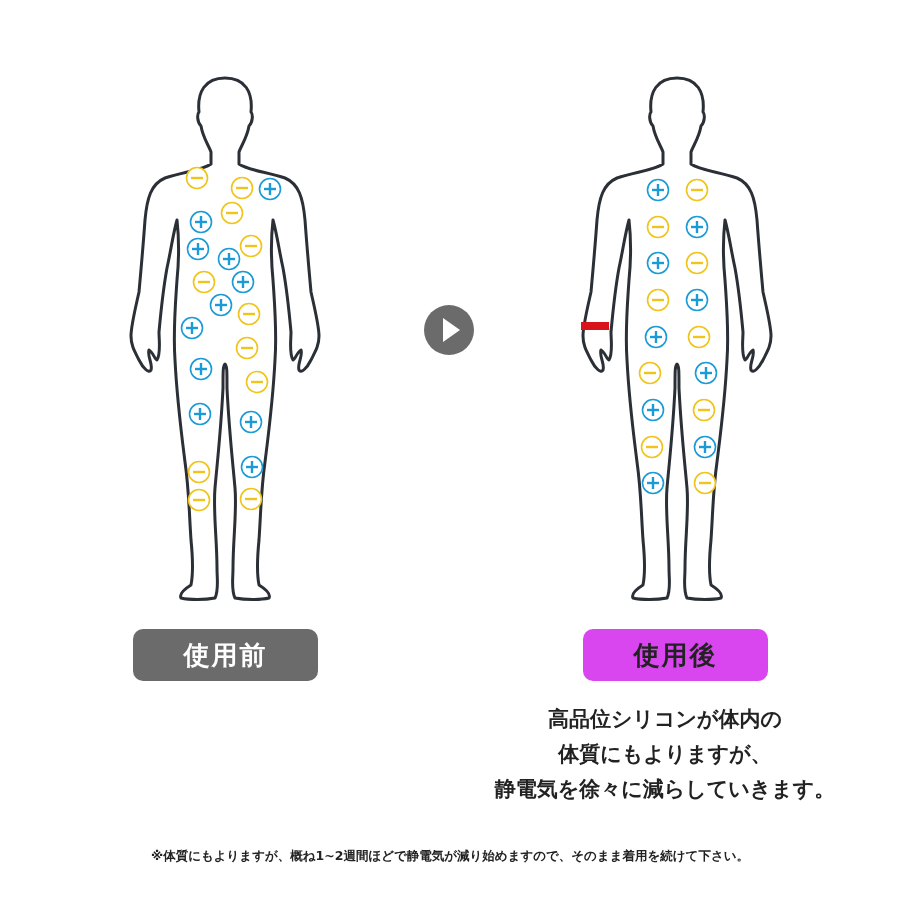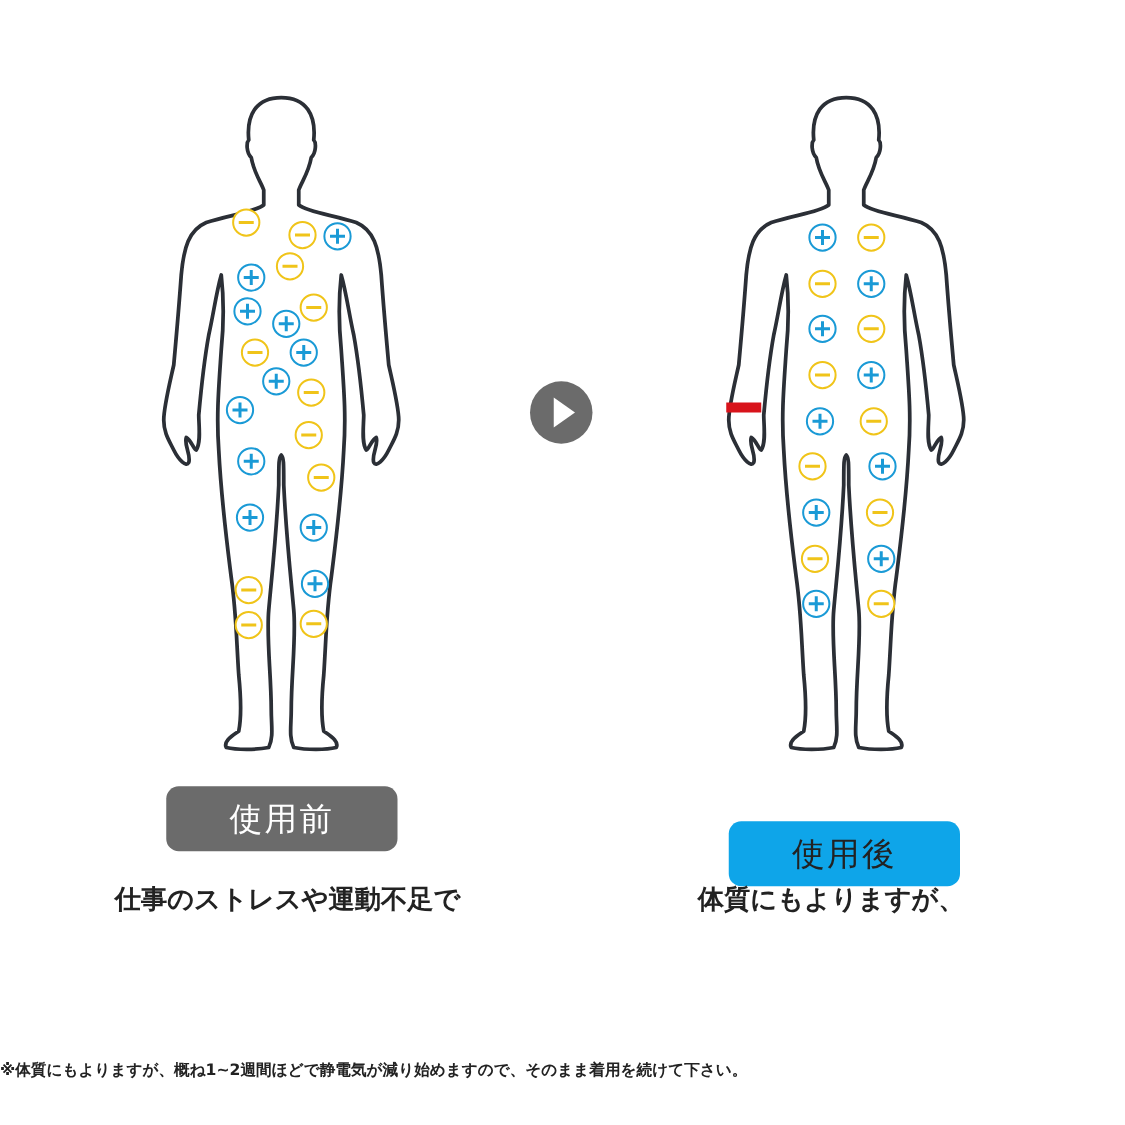--- a/index.html
+++ b/index.html
@@ -11,34 +11,34 @@
     }
     .figure { position: absolute; top: 70px; width: 240px; height: 540px; }
     .figure svg { width: 100%; height: 100%; display: block; }
     #fig-before { left: 105px; }
     #fig-after { left: 557px; }
     .arrow-btn {
       position: absolute; left: 423px; top: 304px; width: 52px; height: 52px;
     }
     .badge {
       position: absolute; top: 629px; height: 52px; border-radius: 10px;
-      color: #ffffff; font-weight: normal; font-size: 26px; letter-spacing: 2px;
+      color: #ffffff; font-weight: bold; font-size: 26px; letter-spacing: 2px;
       display: flex; align-items: center; justify-content: center;
     }
     #badge-before { left: 133px; width: 185px; background: #6b6b6b; }
-    #badge-after { left: 583px; width: 185px; background: #0ea5e9; color: #222222; margin-top: 28px; }
+    #badge-after { left: 583px; width: 185px; background: #d946ef; color: #222222; }
     .desc {
       position: absolute; text-align: center; font-weight: bold; font-size: 21px;
       line-height: 35px; color: #222222;
     }
     #desc-before { left: 40px; width: 380px; top: 702px; }
     #desc-after { left: 455px; width: 420px; top: 702px; }
     .desc div { white-space: nowrap; }
     .footnote {
-      position: absolute; left: 0; width: 900px; top: 848px; text-align: left;
+      position: absolute; left: 0; width: 900px; top: 848px; text-align: center;
       font-size: 12.5px; font-weight: bold; color: #222222; white-space: nowrap;
     }
   </style>
 </head>
 <body>
 
 <div class="figure" id="fig-before">
   <svg viewBox="0 0 240 540">
     <g class="body-outline">
         <path d="M120,8 C100,8 92,22 94,42 C92,44 92,52 96,56 C98,68 104,76 106,82 L106,94 C98,100 78,102 60,108 C46,114 42,128 40,150 C38,178 36,200 34,222 C30,240 26,256 26,266 C26,276 30,282 34,290 C38,298 44,304 46,300 C48,294 42,286 44,280 C48,282 50,290 52,290 C56,284 54,270 54,262 C56,240 58,220 62,198 C66,180 68,164 72,150 C74,168 74,190 72,210 C70,240 68,262 70,290 C72,330 76,360 80,392 C84,420 84,440 86,470 C88,490 88,505 86,515 C78,520 74,524 76,528 C84,530 100,530 110,528 C114,520 112,510 112,498 C112,470 108,440 110,418 C112,395 116,360 118,318 C118,300 118,296 120,294 C122,296 122,300 122,318 C124,360 128,395 130,418 C132,440 128,470 128,498 C128,510 126,520 130,528 C140,530 156,530 164,528 C166,524 162,520 154,515 C152,505 152,490 154,470 C156,440 156,420 160,392 C164,360 168,330 170,290 C172,262 170,240 168,210 C166,190 166,168 168,150 C172,164 174,180 178,198 C182,220 184,240 186,262 C186,270 184,284 188,290 C190,290 192,282 196,280 C198,286 192,294 194,300 C196,304 202,298 206,290 C210,282 214,276 214,266 C214,256 210,240 206,222 C204,200 202,178 200,150 C198,128 194,114 180,108 C162,102 142,100 134,94 L134,82 C136,76 142,68 144,56 C148,52 148,44 146,42 C148,22 140,8 120,8 Z" fill="none" stroke="#2b2f36" stroke-width="3" stroke-linejoin="round"></path>
@@ -243,19 +243,20 @@
           <line x1="142" x2="154" y1="413" y2="413" stroke="#f0c419" stroke-width="2.4"></line>
         </g>
       </g>
   </svg>
 </div>
 
 <div class="badge" id="badge-before">使用前</div>
 <div class="badge" id="badge-after">使用後</div>
 
 <div class="desc" id="desc-before">
-  <div>仕事のストレスや運動不足で</div>
 </div>
 <div class="desc" id="desc-after">
+  <div>高品位シリコンが体内の</div>
   <div>体質にもよりますが、</div>
+  <div>静電気を徐々に減らしていきます。</div>
 </div>
 
 <div class="footnote">※体質にもよりますが、概ね1~2週間ほどで静電気が減り始めますので、そのまま着用を続けて下さい。</div>
 
 </body></html>

